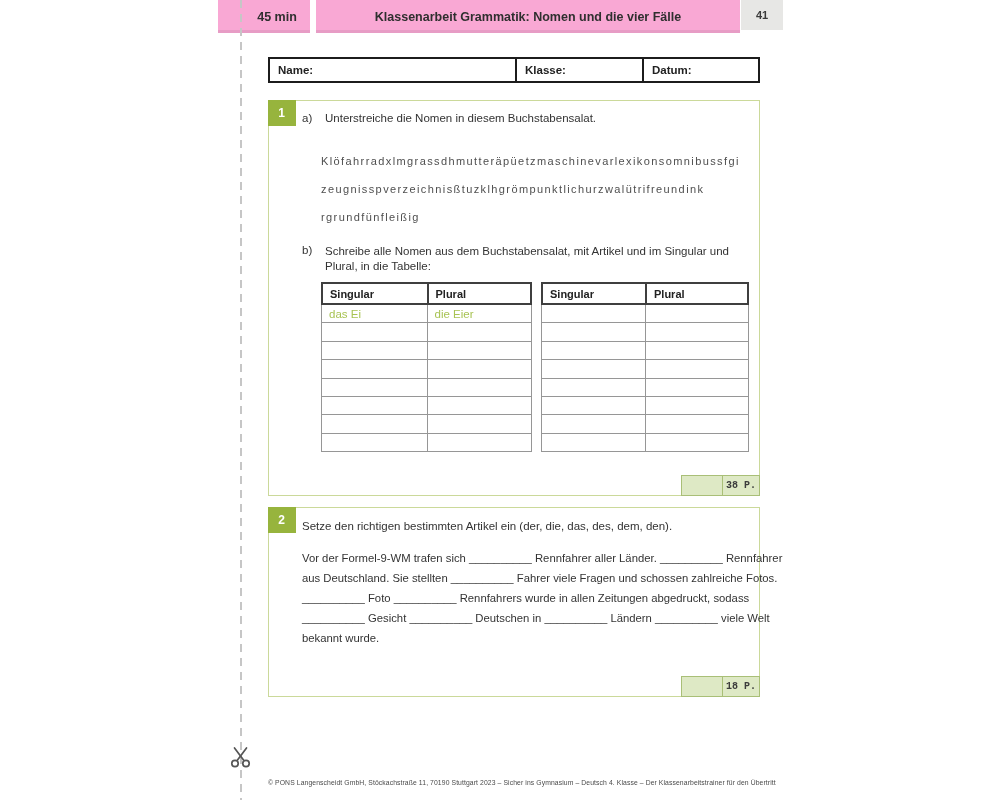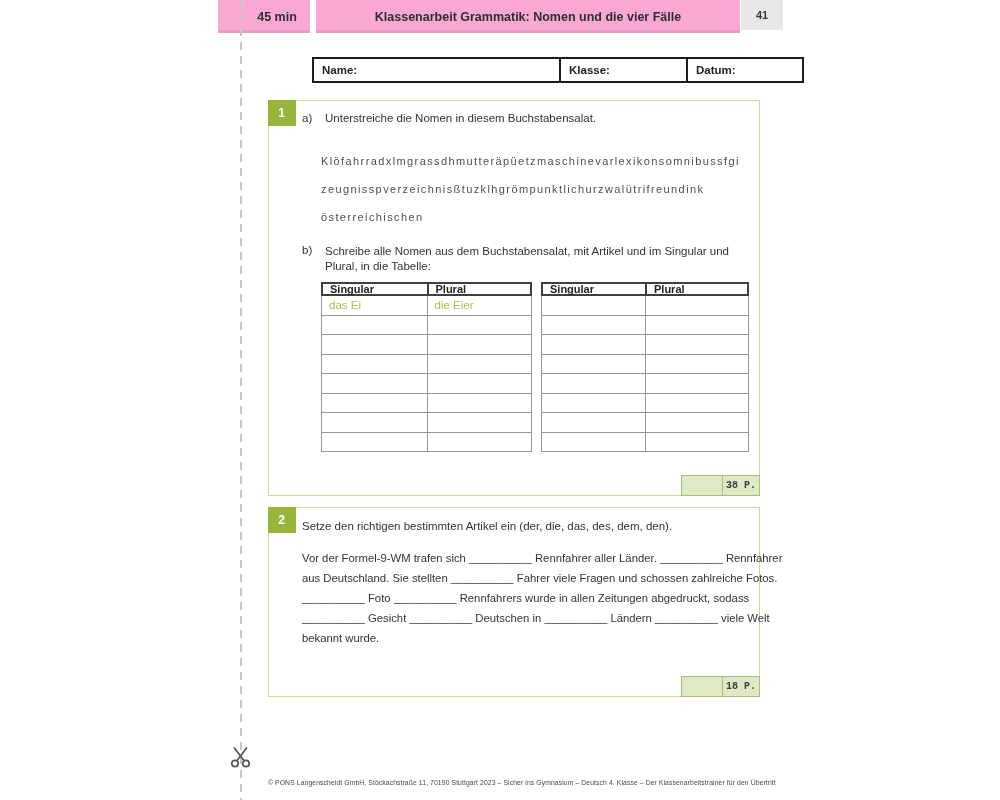--- a/index.html
+++ b/index.html
@@ -15,21 +15,21 @@
   .hdr-seg{position:absolute;top:0;height:33px;background:#f9a8d4;display:flex;align-items:center;
            justify-content:center;font-weight:bold;font-size:12.5px;color:#2f2f2f;
            box-shadow:inset 0 -3px 0 rgba(0,0,0,0.07);}
   .hdr-left{left:218px;width:92px;padding-left:26px;box-sizing:border-box;}
   .hdr-main{left:316px;width:424px;}
   .hdr-page{position:absolute;top:0;left:741px;width:42px;height:30px;background:#e7e7e5;
             display:flex;align-items:center;justify-content:center;font-weight:bold;font-size:11px;color:#3a3a3a;}
 
   
   .info-box{position:absolute;left:268px;top:57px;width:492px;height:26px;border:2px solid #1c1c1c;
-            box-sizing:border-box;display:flex;background:#fff;margin-left:44px;}
+            box-sizing:border-box;display:flex;background:#fff;}
   .info-cell{display:flex;align-items:center;padding-left:8px;font-weight:bold;font-size:11.5px;color:#222;}
   .info-cell.c1{width:237px;}
   .info-cell.c2{width:127px;border-left:2px solid #1c1c1c;box-sizing:border-box;}
   .info-cell.c3{flex:1;border-left:2px solid #1c1c1c;box-sizing:border-box;}
 
   
   .task{position:absolute;left:268px;width:492px;border:1.5px solid #cbd99a;box-sizing:border-box;background:#fff;}
   .task1{top:100px;height:396px;}
   .task2{top:507px;height:190px;}
   .tasknum{position:absolute;left:-1.5px;top:-1.5px;width:28px;height:26px;background:#97b43d;color:#ffffff;
@@ -37,21 +37,21 @@
 
   .task-line{position:absolute;display:flex;gap:9px;font-size:11.5px;color:#333;}
   .task-line .lbl{flex:0 0 14px;}
 
   .salad{position:absolute;left:52px;top:46px;font-size:11px;letter-spacing:1.4px;color:#4f4f4f;line-height:28px;}
 
   
   .wtable{position:absolute;top:181px;height:170px;display:flex;flex-direction:column;box-sizing:border-box;}
   .wt-left{left:52px;width:211px;}
   .wt-right{left:272px;width:208px;}
-  .thead{height:14px;display:flex;border:2px solid #3f3f3f;box-sizing:border-box;}
+  .thead{height:23px;display:flex;border:2px solid #3f3f3f;box-sizing:border-box;}
   .thead .tcell{font-weight:bold;font-size:11px;color:#222;}
   .thead .tcell + .tcell{border-left:2px solid #3f3f3f;}
   .tbody{flex:1;display:flex;flex-direction:column;border:1px solid #969696;border-top:none;box-sizing:border-box;}
   .trow{flex:1;display:flex;border-bottom:1px solid #969696;box-sizing:border-box;}
   .trow:last-child{border-bottom:none;}
   .tcell{width:50%;display:flex;align-items:center;padding-left:7px;box-sizing:border-box;font-size:11px;}
   .trow .tcell + .tcell{border-left:1px solid #969696;}
   .tbody .trow:first-child .tcell{color:#a8c353;font-size:11.5px;}
 
   
@@ -110,21 +110,21 @@
     <div class="tasknum">1</div>
 
     <div class="task-line" style="left:33px;top:11px;">
       <span class="lbl">a)</span>
       <span>Unterstreiche die Nomen in diesem Buchstabensalat.</span>
     </div>
 
     <div class="salad">
       <div>Klöfahrradxlmgrassdhmutteräpüetzmaschinevarlexikonsomnibussfgi</div>
       <div>zeugnisspverzeichnisßtuzklhgrömpunktlichurzwalütrifreundink</div>
-      <div>österreichischen</div>
+      <div>rgrundfünfleißig</div>
     </div>
 
     <div class="task-line" style="left:33px;top:143px;width:452px;">
       <span class="lbl">b)</span>
       <span style="line-height:15px;">Schreibe alle Nomen aus dem Buchstabensalat, mit Artikel und im Singular und Plural, in die Tabelle:</span>
     </div>
 
     <div class="wtable wt-left">
       <div class="thead">
         <div class="tcell">Singular</div>

